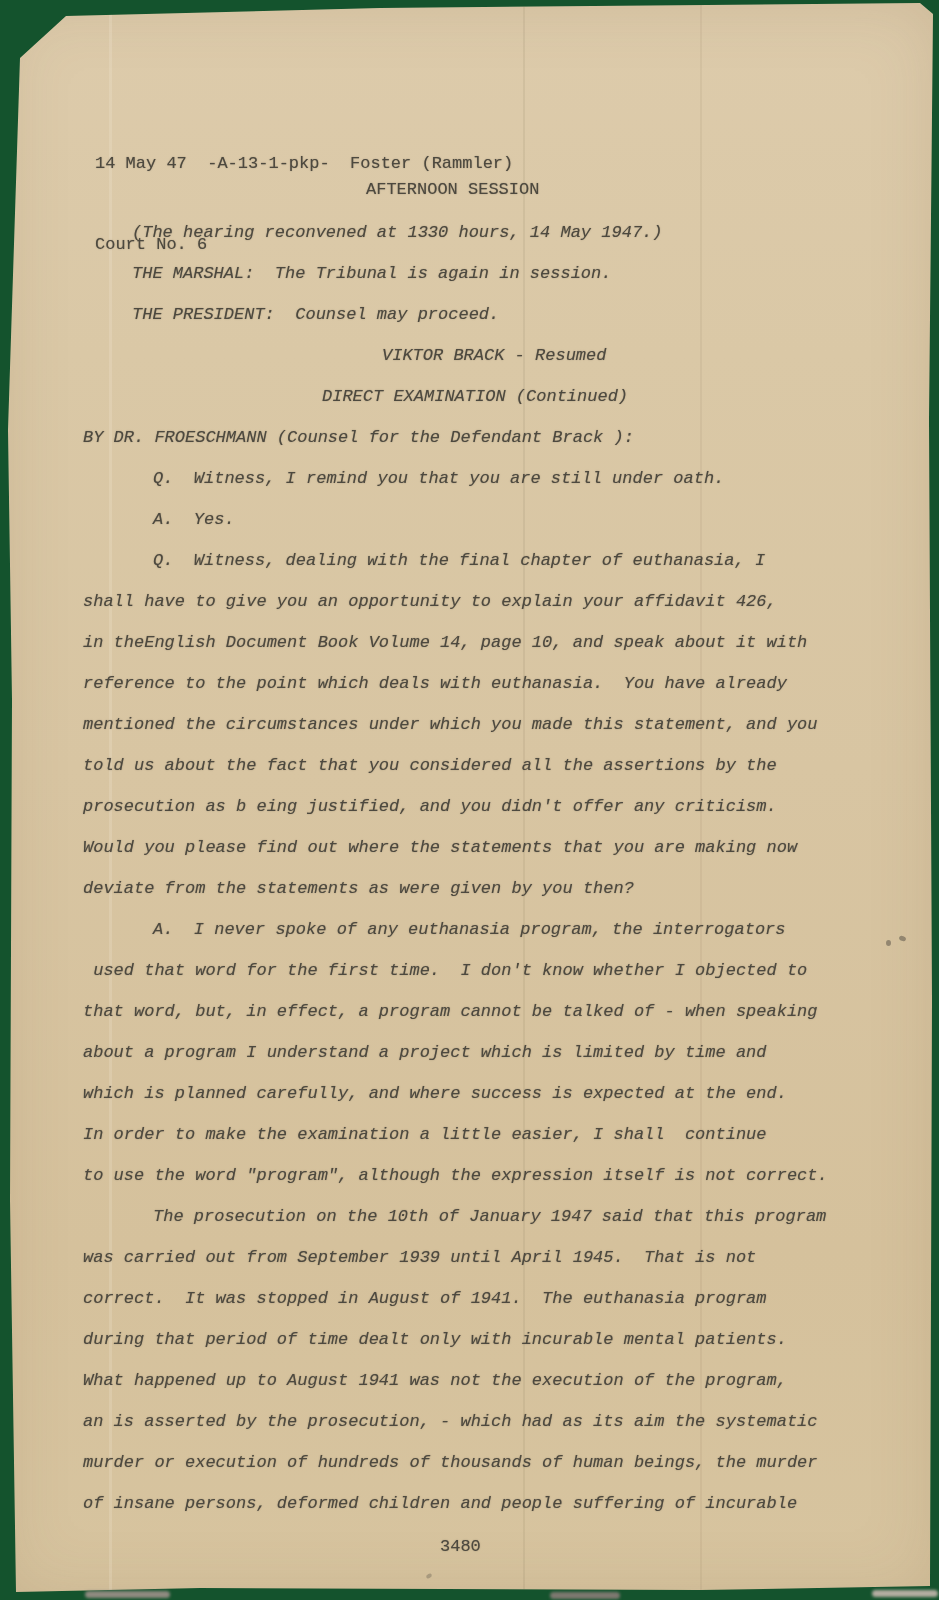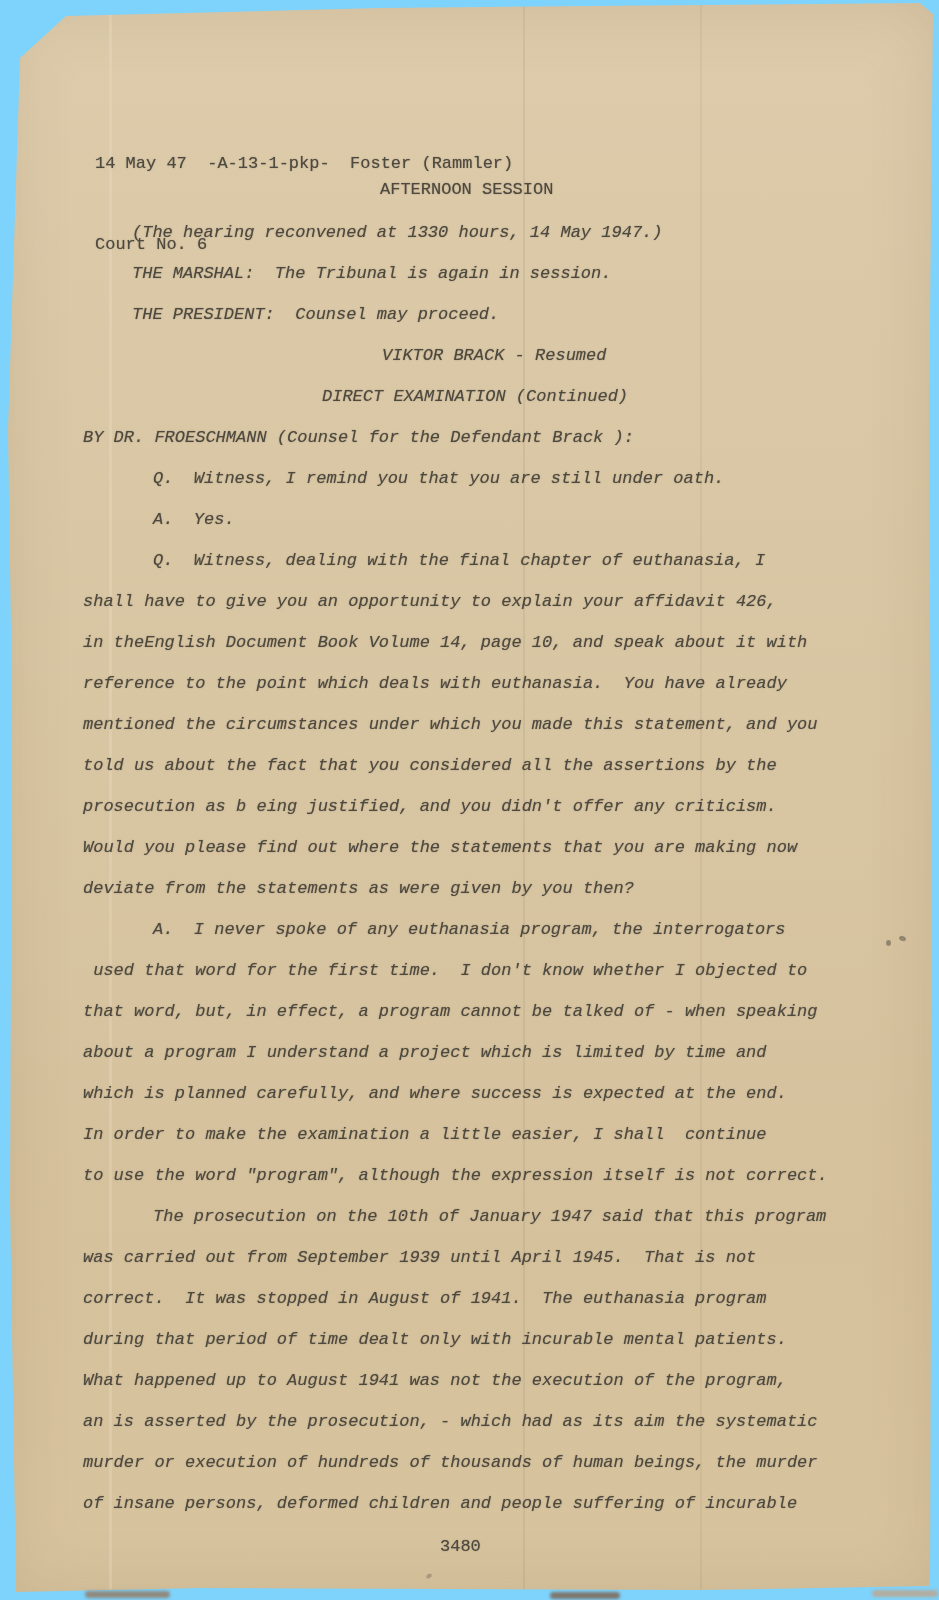--- a/index.html
+++ b/index.html
@@ -4,21 +4,21 @@
 <style>
   html, body { margin: 0; padding: 0; }
   body {
     width: 939px; height: 1600px;
     background: #17140f;
     font-family: "Liberation Mono", "DejaVu Sans Mono", monospace;
   }
   .scene {
     position: relative;
     width: 939px; height: 1600px;
-    background: #7dd3fc;
+    background: #14532d;
     overflow: hidden;
   }
   .paper {
     position: absolute; inset: 0;
     background:
       linear-gradient(180deg, #ddcbab 0%, #dac8a6 22%, #d8c5a2 48%, #d5c19c 78%, #d7c49f 100%);
     clip-path: polygon(
       66px 16px, 380px 8px, 920px 3px, 933px 14px,
       929px 420px, 932px 1000px, 930px 1586px,
       700px 1590px, 200px 1588px, 16px 1592px,
@@ -35,21 +35,21 @@
     color: #4d493f;
     text-shadow: 0 0 1.2px rgba(72, 66, 55, 0.55);
     font-size: 17px;
     white-space: pre;
   }
   .header {
     position: absolute; left: 95px; top: 96px;
     line-height: 27px;
   }
   .session {
-    position: absolute; left: 380px; top: 176px;
+    position: absolute; left: 366px; top: 176px;
     line-height: 28px;
   }
   .lines {
     position: absolute; left: 83px; top: 212px; right: 6px; font-style: italic;
   }
   .line { height: 41px; line-height: 41px; }
   .line.speaker  { padding-left: 49px; }
   .line.qa       { padding-left: 70px; }
   .line.left     { padding-left: 0; }
   .line.center-a { padding-left: 299px; }

